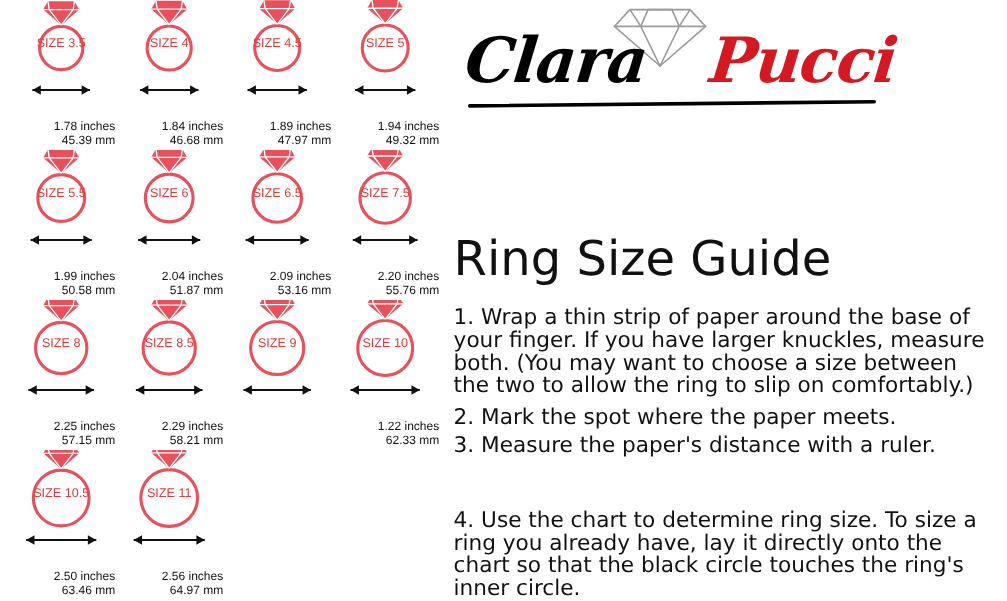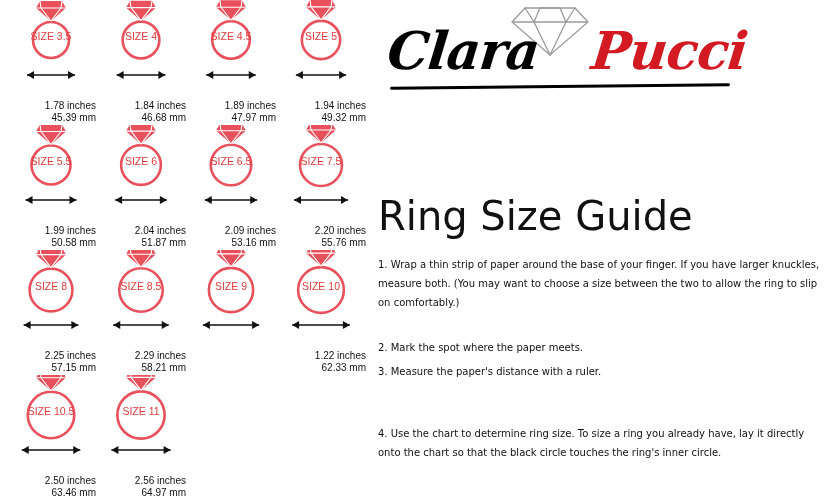--- a/index.html
+++ b/index.html
@@ -139,21 +139,21 @@
     font-weight: normal;
     color: #111;
     font-family: "DejaVu Sans", sans-serif;
     letter-spacing: 0px;
   }
 
   .step {
     position: absolute;
     left: 6px;
     width: 450px;
-    font-size: 10px;
+    font-size: 18px;
     line-height: 19px;
     color: #111;
     font-family: "DejaVu Sans", sans-serif;
   }
   #step-1 { top: 255px; }
   #step-2 { top: 338px; }
   #step-3 { top: 362px; }
   #step-4 { top: 424px; }
 </style>
 </head>

